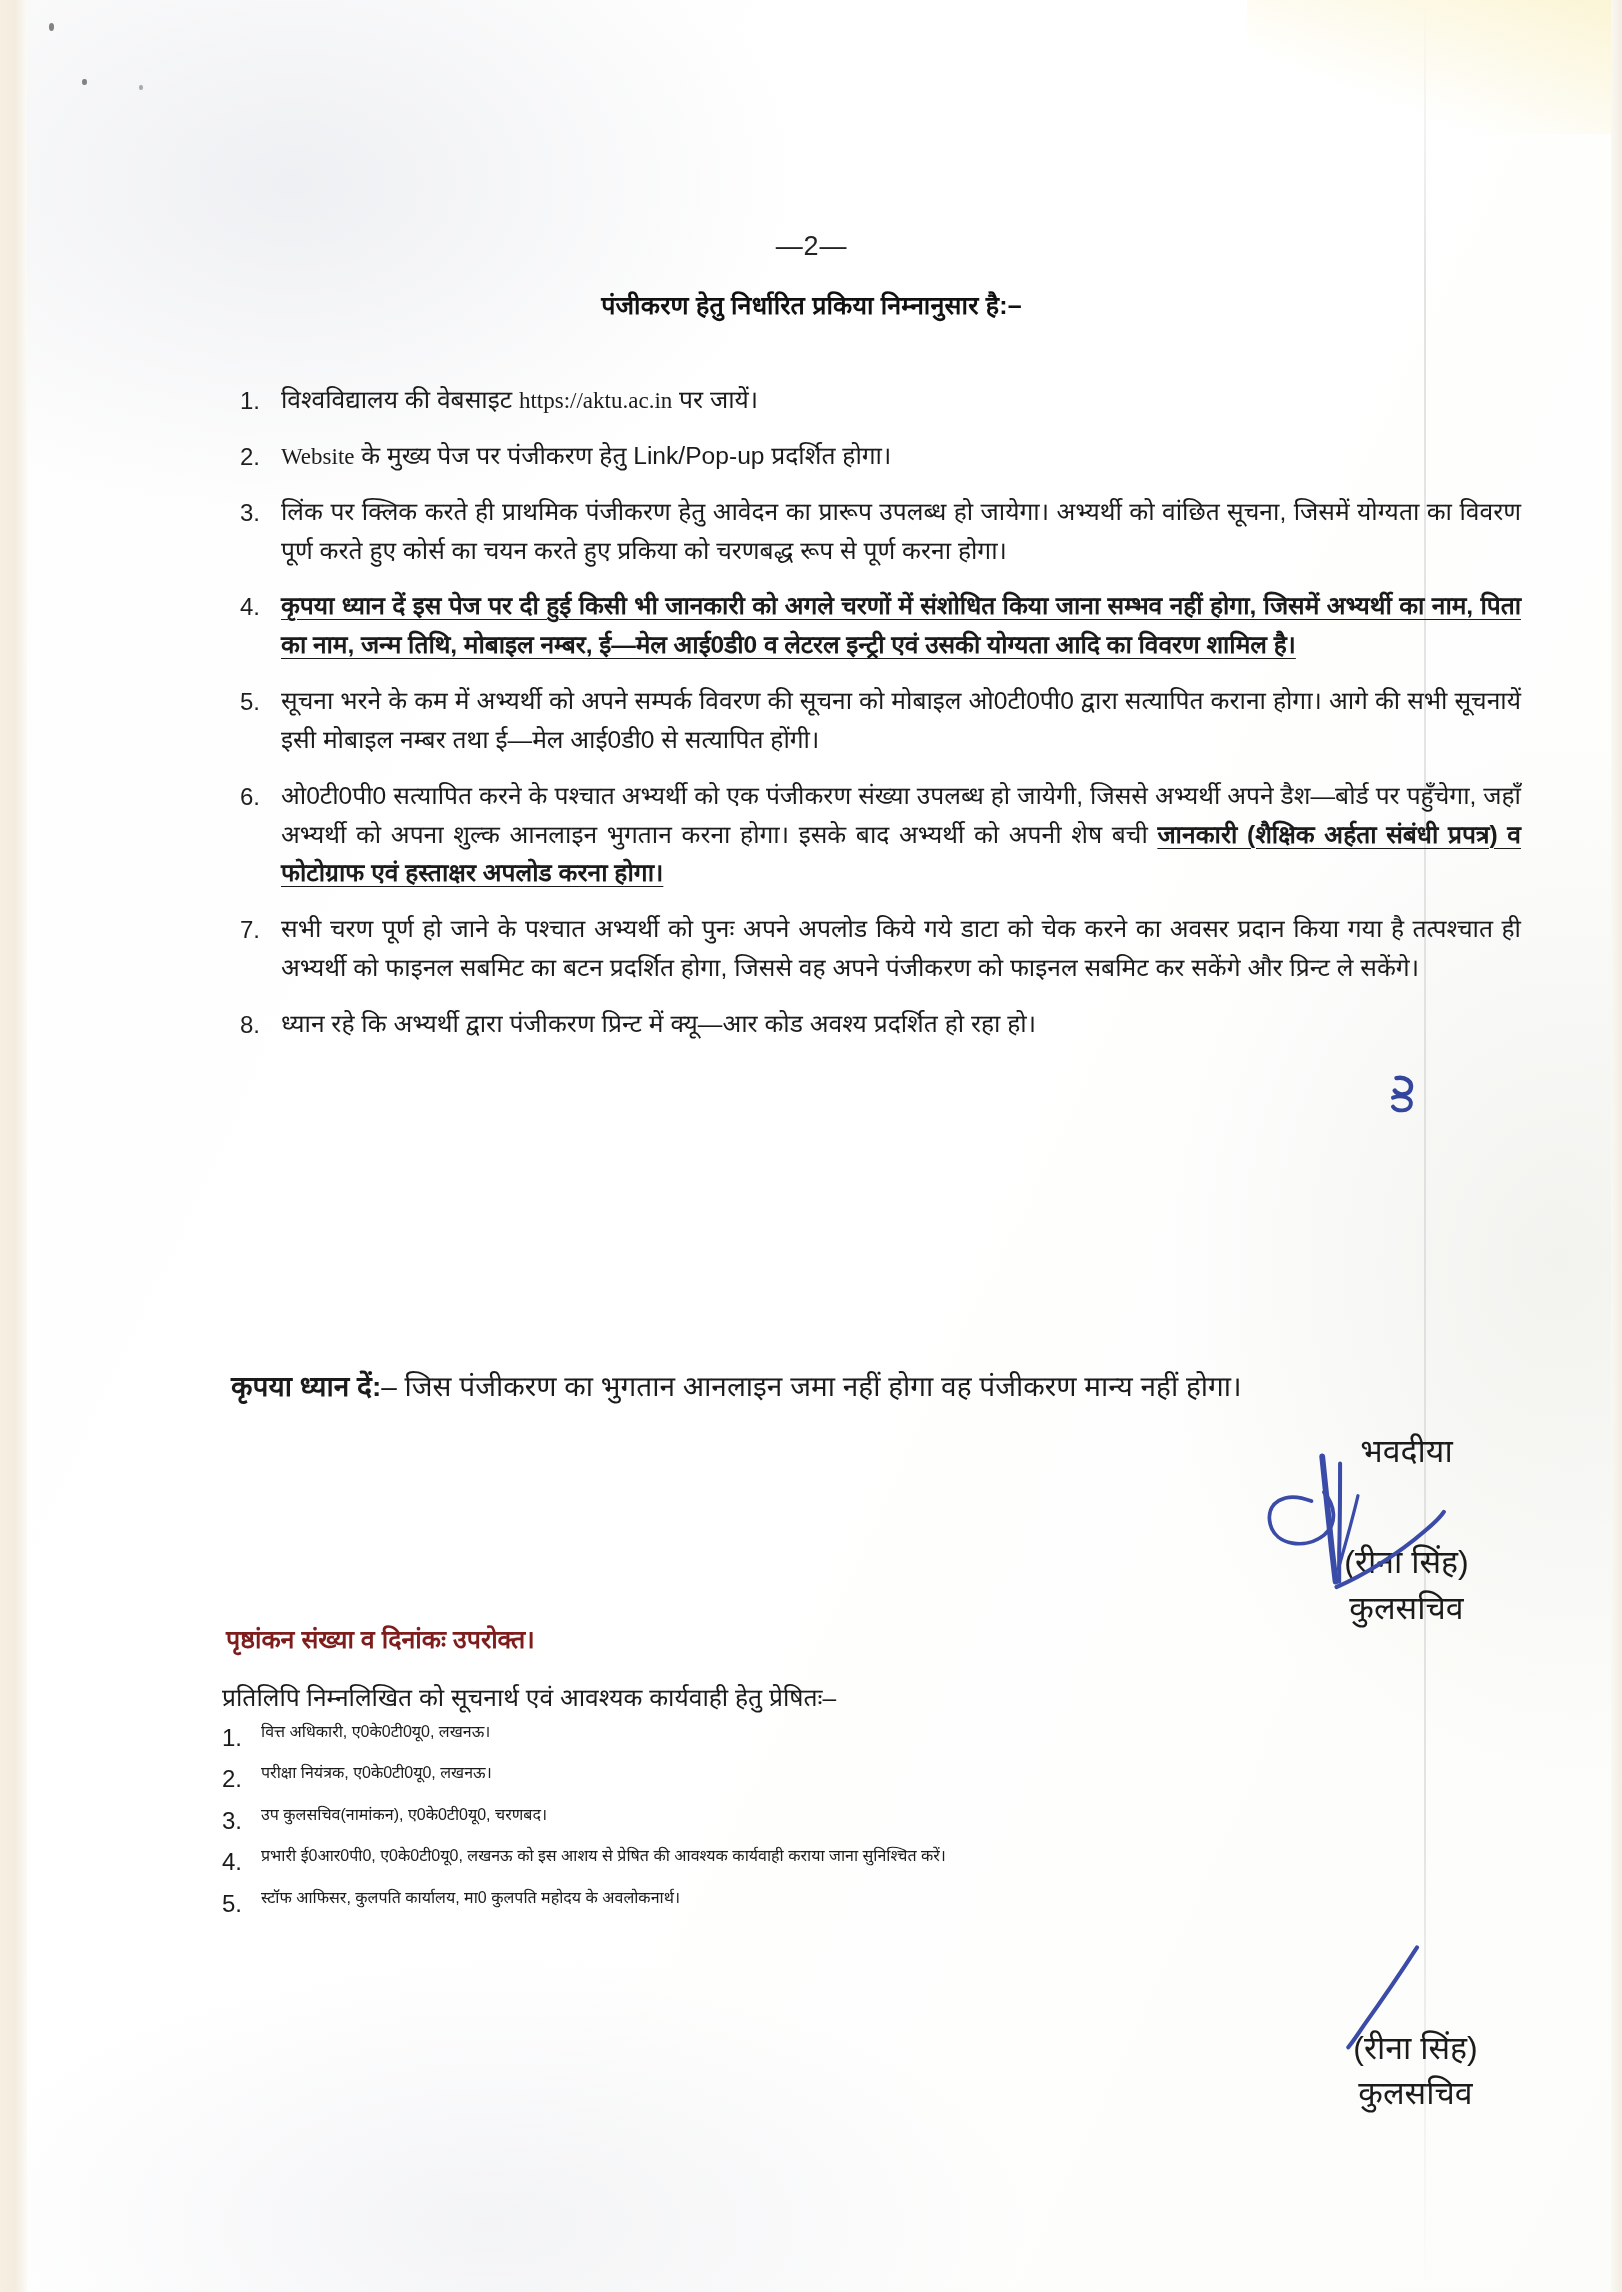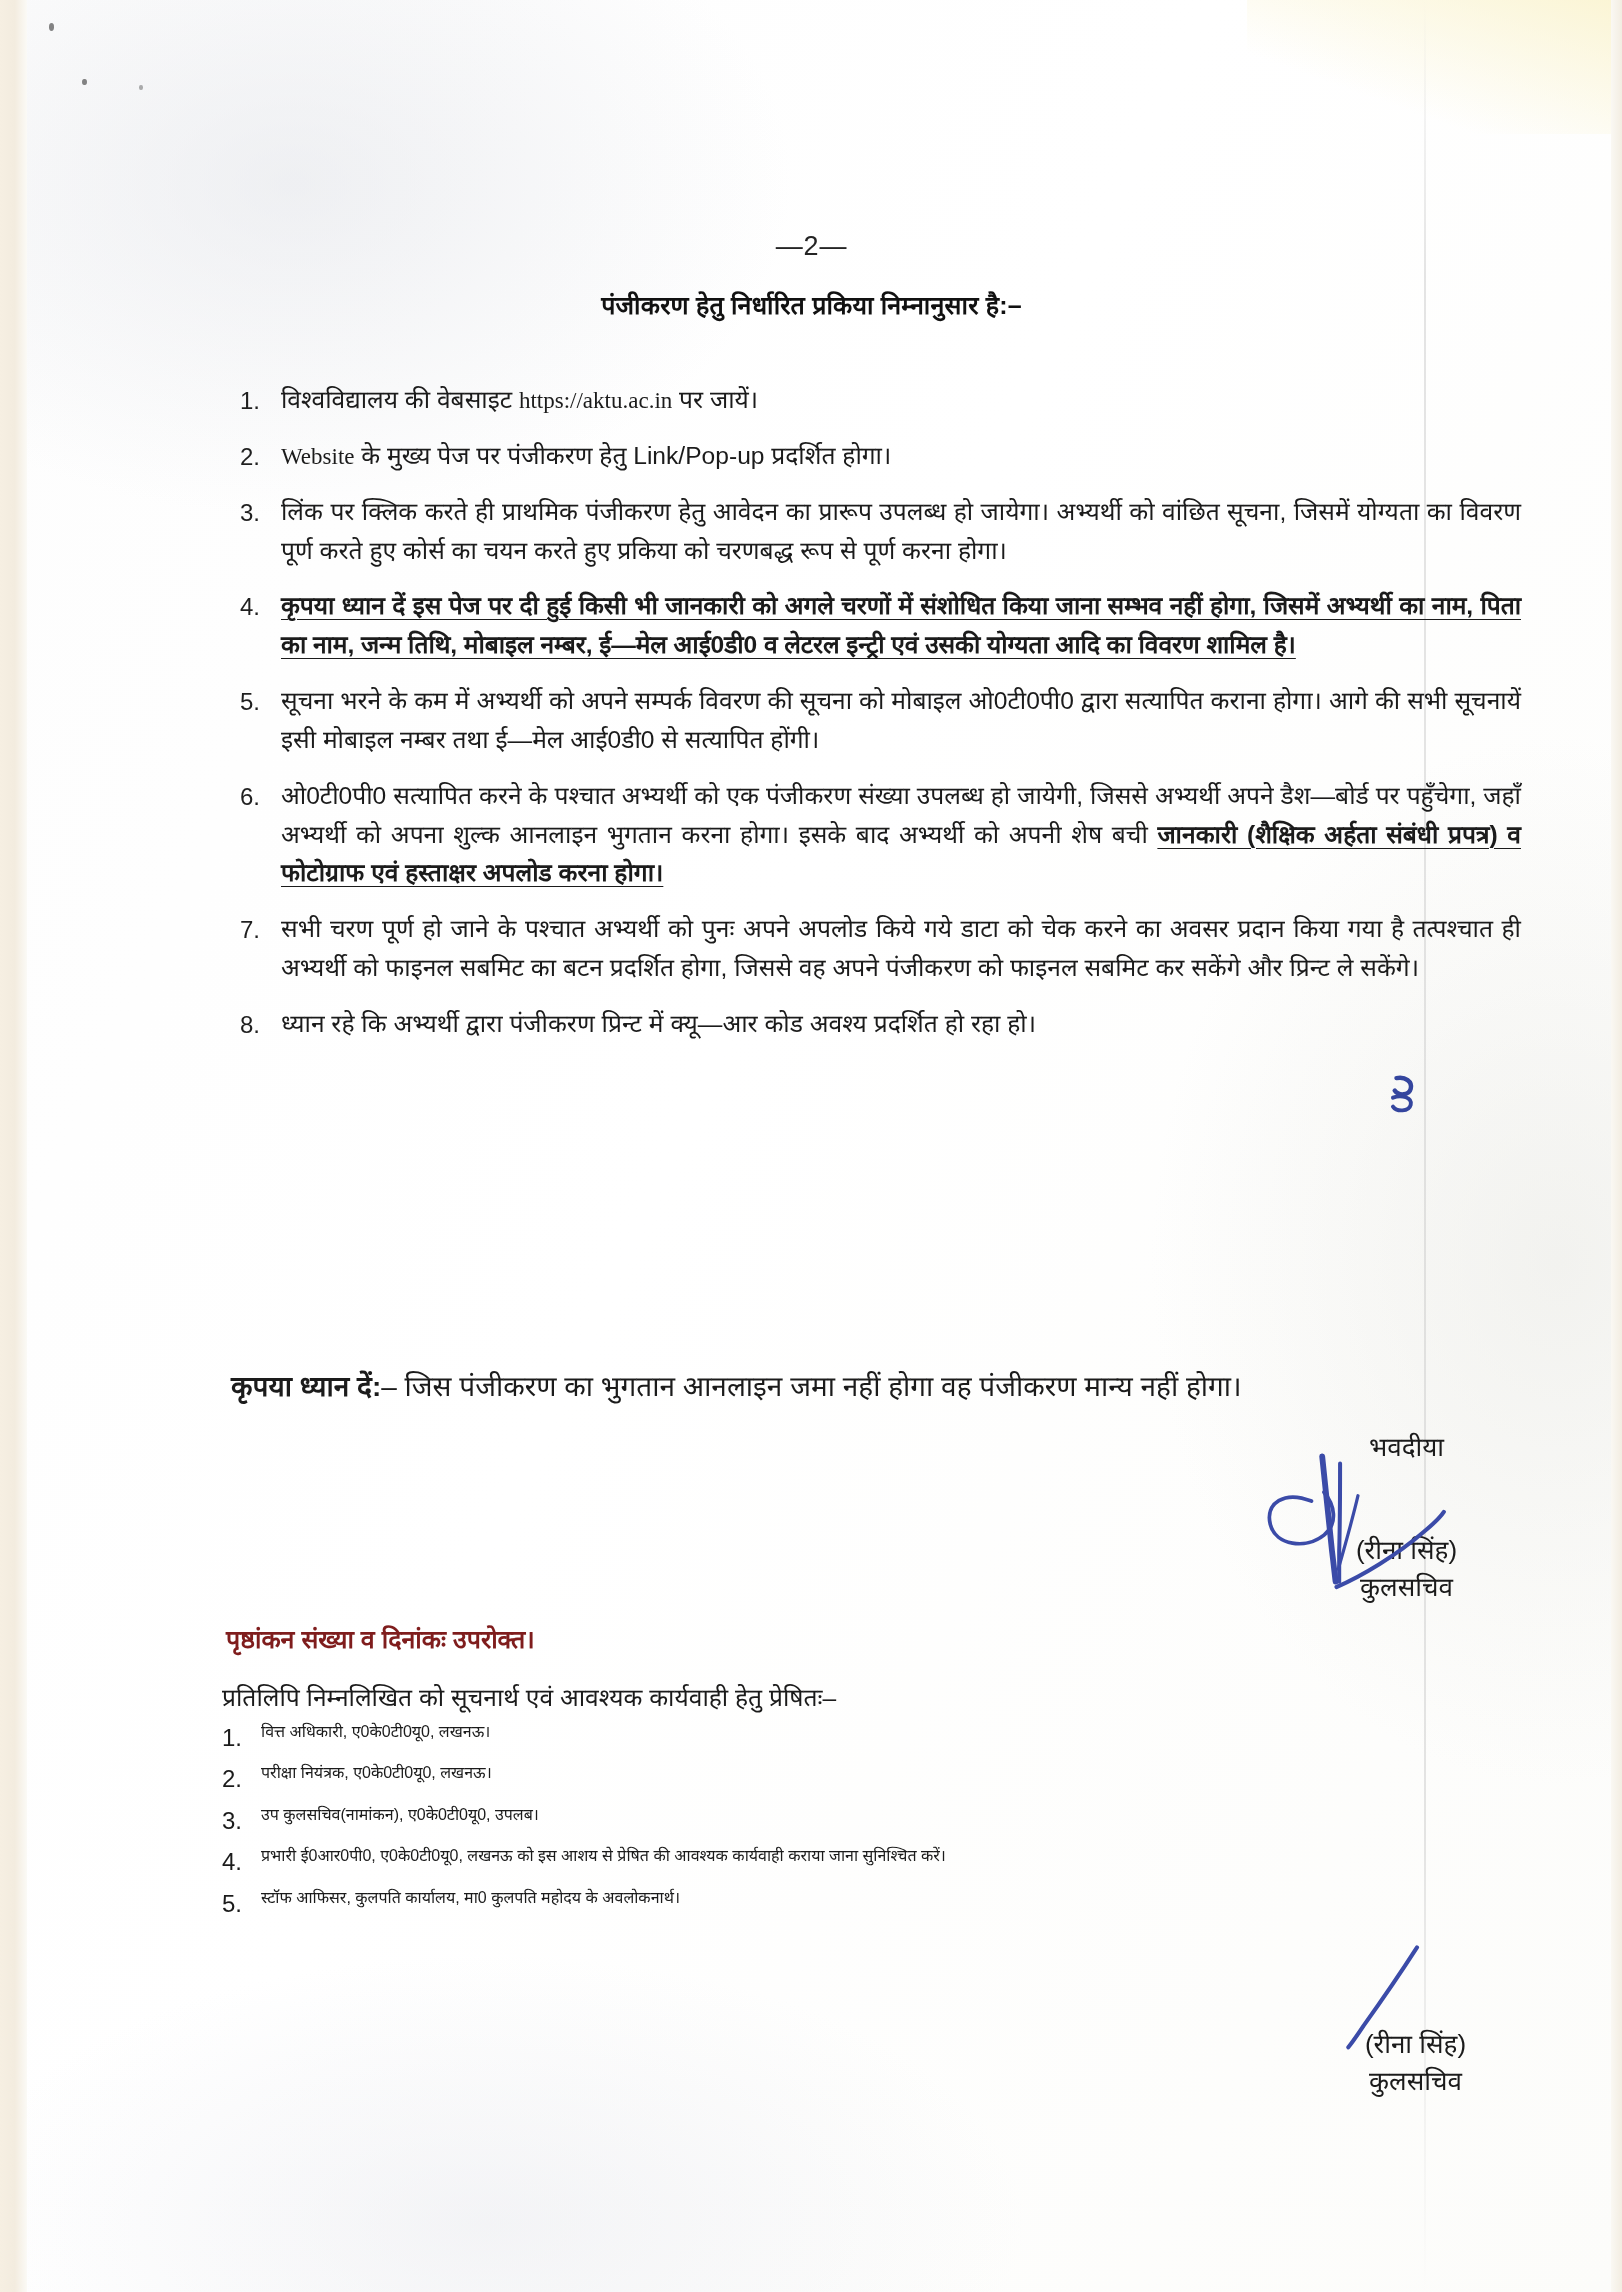--- a/index.html
+++ b/index.html
@@ -153,21 +153,21 @@
     color: #1b1b1b;
   }
   .note-lead {
     font-weight: 700;
   }
 
   
   .sig-block {
     position: absolute;
     text-align: center;
-    font-size: 26px;
+    font-size: 32px;
     line-height: 1.42;
     color: #1b1b1b;
   }
   .sig-top   { top: 1429px; left: 1272px; width: 269px; }
   .sig-bottom{ top: 2026px; left: 1281px; width: 269px; }
   .sig-salutation { margin-bottom: 66px; }
 
   .ink { position: absolute; z-index: 6; pointer-events: none; }
   .ink-top    { left: 1254px; top: 1451px; }
   .ink-bottom { left: 1317px; top: 1942px; }
@@ -294,21 +294,21 @@
       <div class="copy-item">
         <div class="copy-num">1.</div>
         <div class="copy-text">वित्त अधिकारी, ए0के0टी0यू0, लखनऊ।</div>
       </div>
       <div class="copy-item">
         <div class="copy-num">2.</div>
         <div class="copy-text">परीक्षा नियंत्रक, ए0के0टी0यू0, लखनऊ।</div>
       </div>
       <div class="copy-item">
         <div class="copy-num">3.</div>
-        <div class="copy-text">उप कुलसचिव(नामांकन), ए0के0टी0यू0, उपलब।</div>
+        <div class="copy-text">उप कुलसचिव(नामांकन), ए0के0टी0यू0, चरणबद।</div>
       </div>
       <div class="copy-item">
         <div class="copy-num">4.</div>
         <div class="copy-text">प्रभारी ई0आर0पी0, ए0के0टी0यू0, लखनऊ को इस आशय से प्रेषित की आवश्यक कार्यवाही कराया जाना सुनिश्चित करें।</div>
       </div>
       <div class="copy-item">
         <div class="copy-num">5.</div>
         <div class="copy-text">स्टॉफ आफिसर, कुलपति कार्यालय, मा0 कुलपति महोदय के अवलोकनार्थ।</div>
       </div>
     </div>

